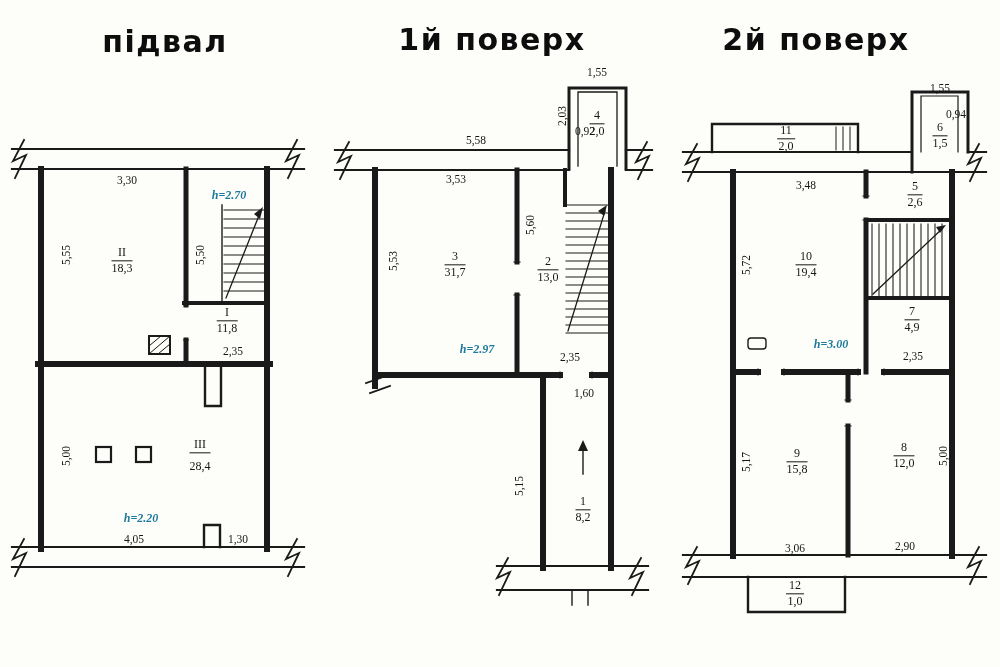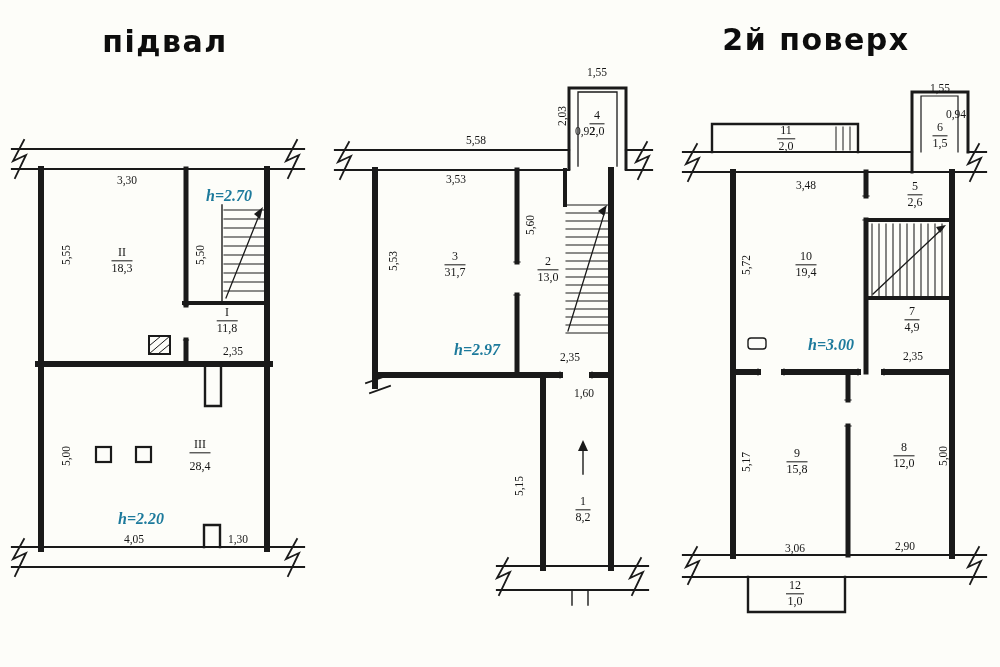--- a/index.html
+++ b/index.html
@@ -6,21 +6,21 @@
   .stage{position:relative;width:1000px;height:667px;background:#fdfdf9;overflow:hidden;
          font-family:"Liberation Serif", serif;}
   .stage svg{position:absolute;left:0;top:0;}
   #labels{position:absolute;left:0;top:0;width:100%;height:100%;}
   .w{stroke:#1a1a1a;fill:none;stroke-linecap:square;}
   .label{position:absolute;transform:translate(-50%,-50%);white-space:nowrap;
          color:#161616;font-size:11.5px;line-height:1.1;}
   .title{font-family:"DejaVu Sans", sans-serif;font-weight:bold;font-size:30px;
          letter-spacing:1.5px;color:#0d0d0d;}
   .dim{font-size:11.5px;}
-  .height{font-size:16px;font-style:italic;font-weight:bold;}
+  .height{font-size:12px;font-style:italic;font-weight:bold;}
   .room{display:inline-flex;flex-direction:column;align-items:stretch;text-align:center;
         font-size:12px;}
   .room .num{border-bottom:1.2px solid #161616;padding:0 3px 1px 3px;}
   .room .area{padding-top:1px;}
 </style>
 </head>
 <body>
 
 <div class="stage">
 
@@ -125,20 +125,21 @@
       <path class="w" stroke-width="1.8" d="M979 547 L968 567 L981 561 L970 584"></path>
 
       <path class="w" stroke-width="2.4" d="M748 577 V612 H845 V577"></path>
 
       <rect class="w" stroke-width="1.4" x="748" y="338" width="18" height="11" rx="3"></rect>
     </g>
   </svg>
 
   <div id="labels">
       <div class="label title" style="left: 165px; top: 41px;">підвал</div>
+      <div class="label title" style="left: 492px; top: 39px;">1й поверх</div>
       <div class="label title" style="left: 816px; top: 39px;">2й поверх</div>
       <div class="label room" style="left: 122px; top: 261px;">
         <span class="num">II</span>
         <span class="area">18,3</span>
       </div>
       <div class="label room" style="left: 227px; top: 321px;">
         <span class="num">I</span>
         <span class="area">11,8</span>
       </div>
       <div class="label room" style="left: 200px; top: 456px; gap: 6px;">

